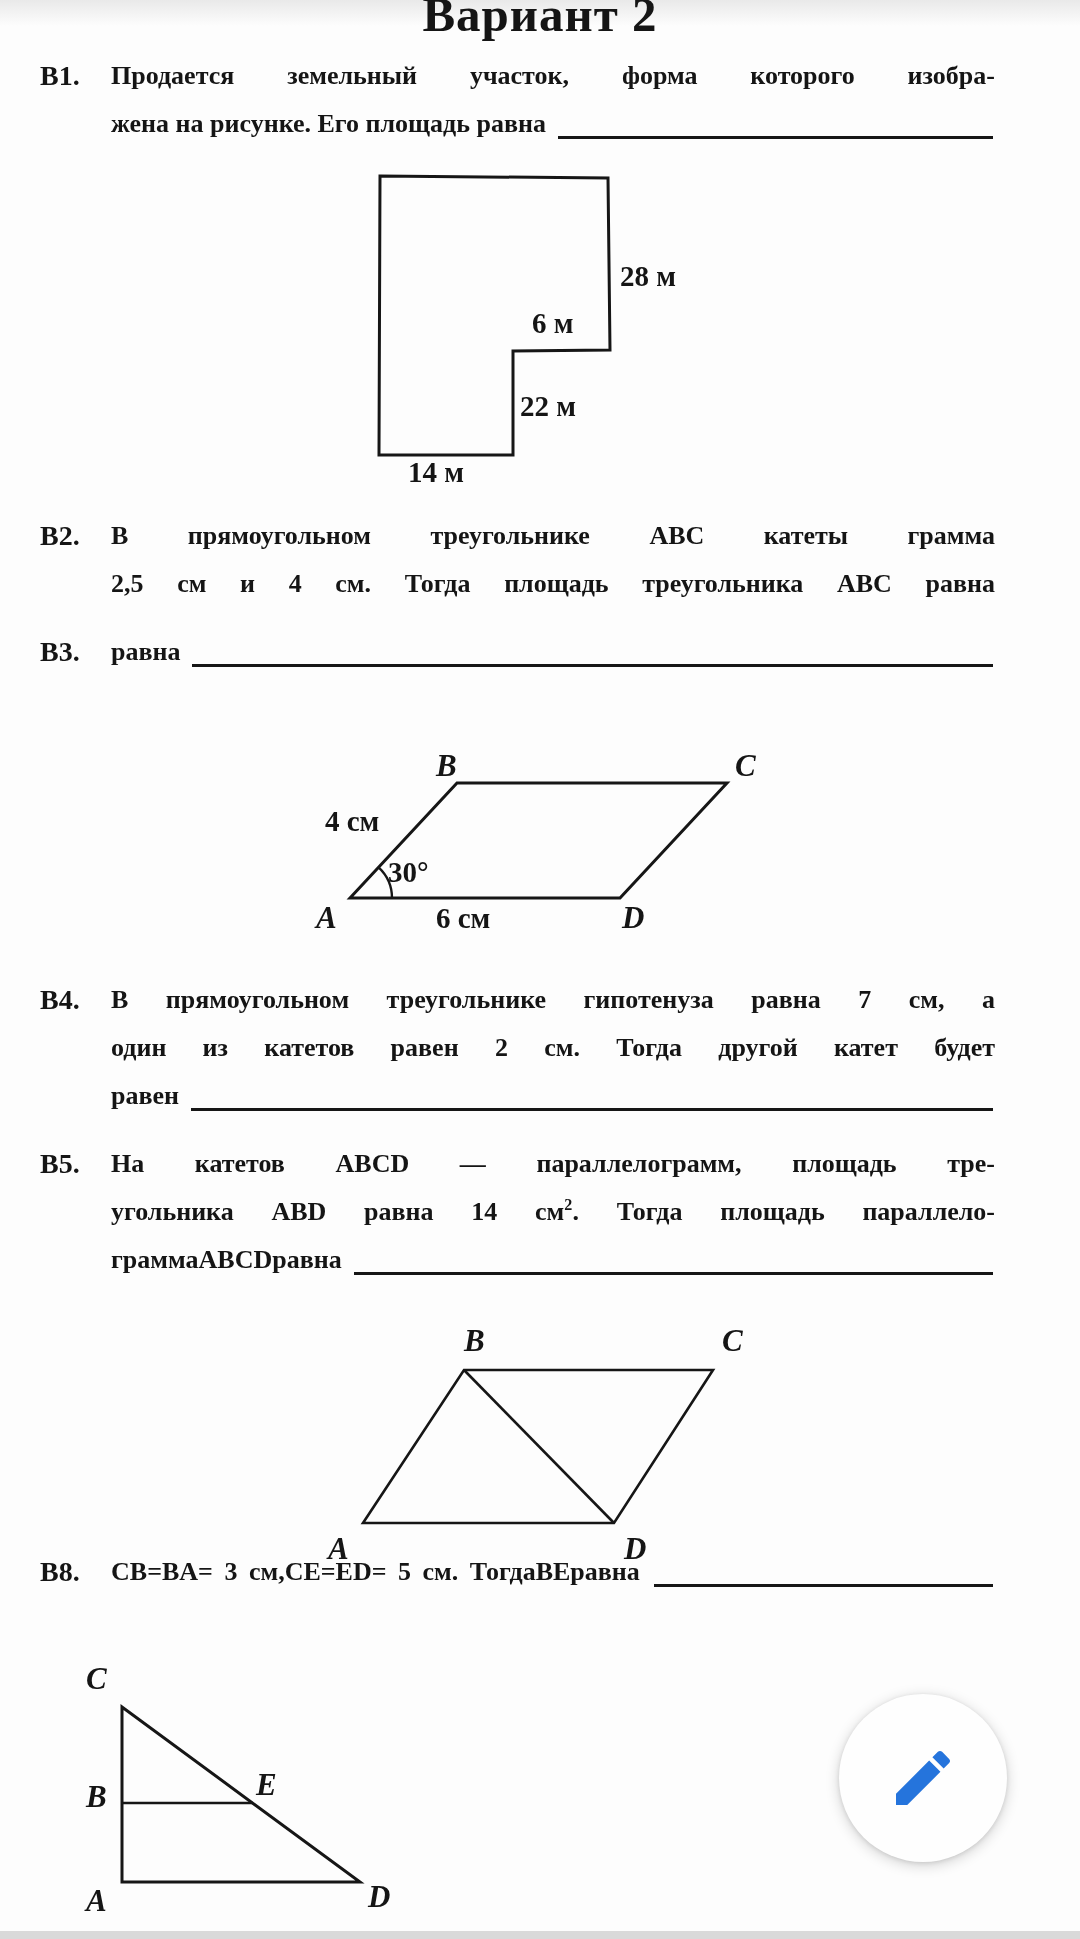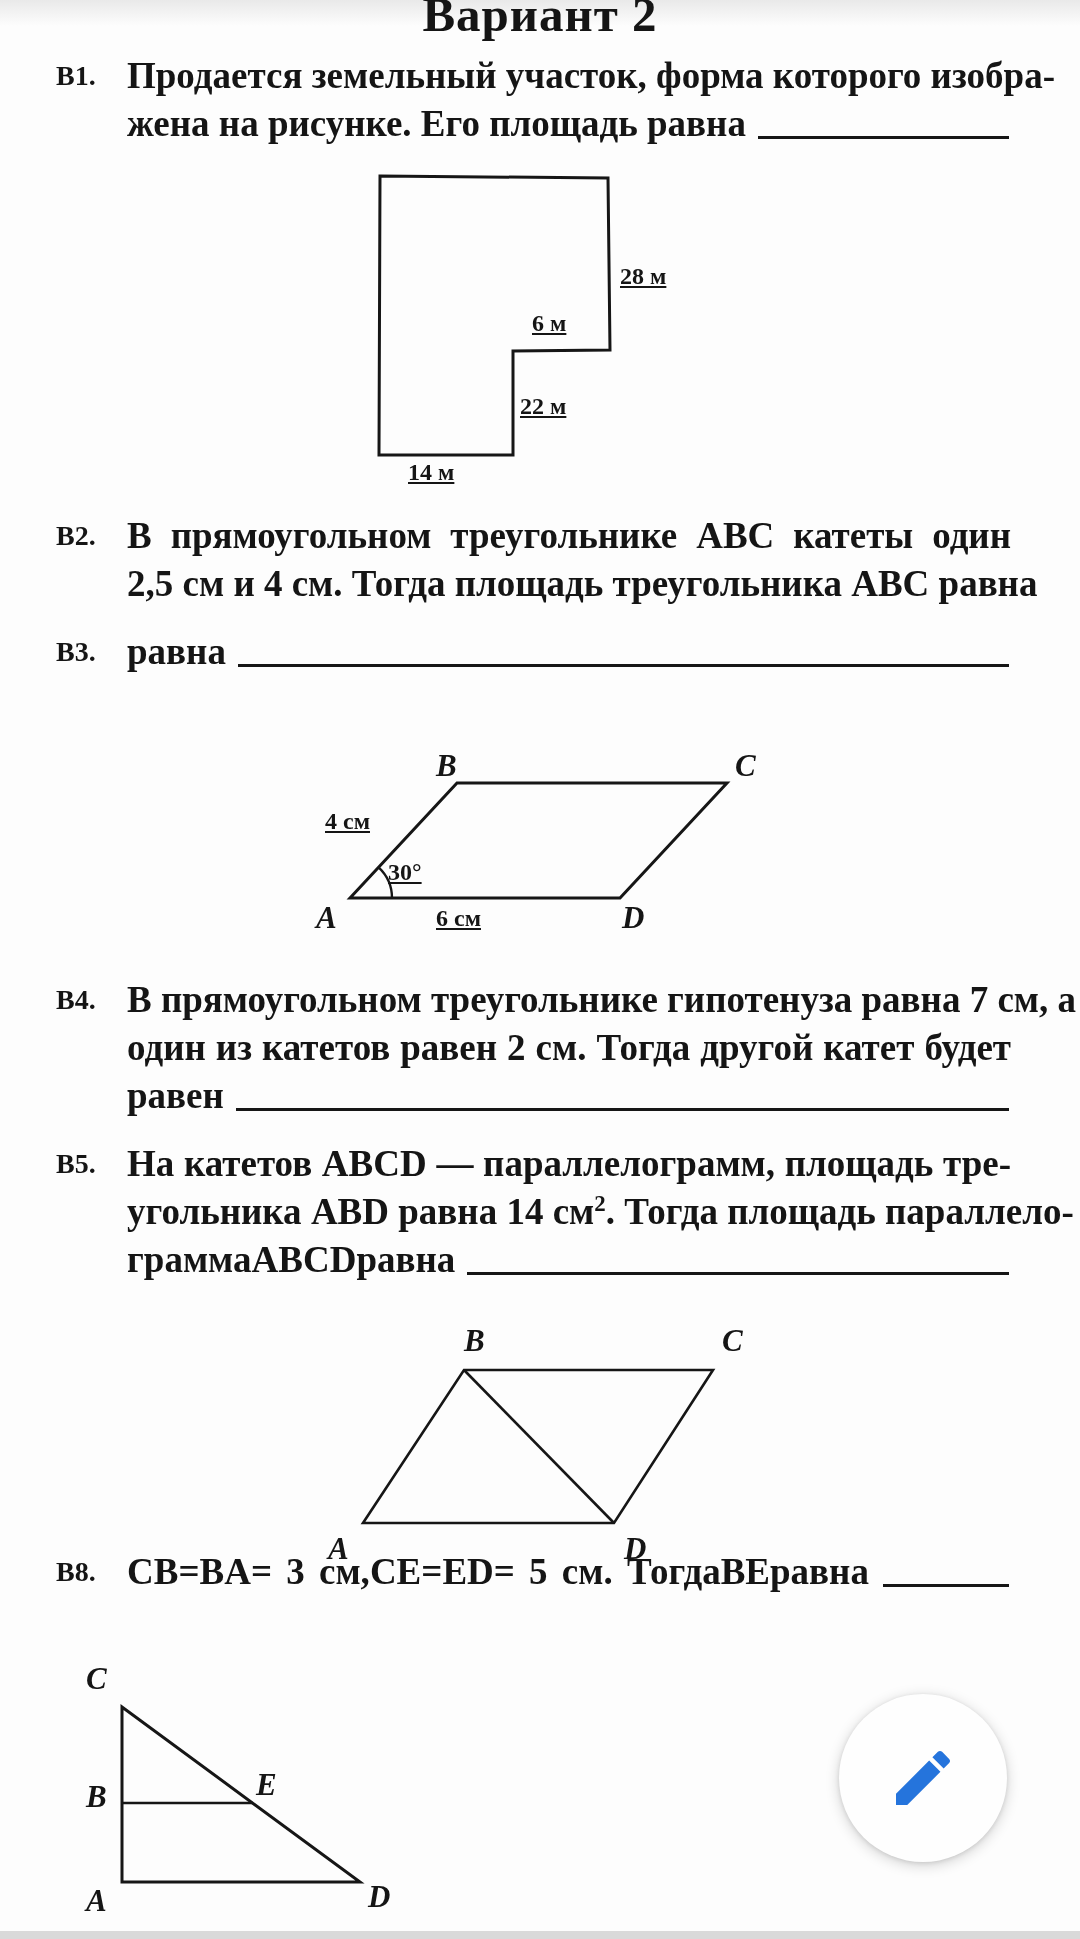--- a/index.html
+++ b/index.html
@@ -2,34 +2,34 @@
 <html><head>
 <meta charset="utf-8">
 <style>
   html,body{margin:0;padding:0;background:#ffffff;}
   .page{position:relative;width:1080px;height:1939px;background:#fdfdfd;overflow:hidden;
         font-family:"Liberation Serif","DejaVu Serif",serif;color:#151515;}
   .top-gradient{position:absolute;left:0;top:0;width:1080px;height:26px;
         background:linear-gradient(#e9e9e9,rgba(255,255,255,0));}
   .title{position:absolute;left:0;right:0;top:-14px;margin:0;text-align:center;
         font-size:49px;font-weight:700;letter-spacing:1px;}
-  .problem{position:absolute;left:56px;width:955px;}
+  .problem{position:absolute;left:40px;width:955px;}
   .pnum{position:absolute;left:0;top:0;font-size:28px;font-weight:700;line-height:48px;}
-  .ptext{margin-left:71px;font-size:37px;font-weight:600;line-height:48px;}
+  .ptext{margin-left:71px;font-size:26px;font-weight:600;line-height:48px;}
   .line{height:48px;white-space:nowrap;}
   .just{text-align:justify;text-align-last:justify;}
   .flexline{display:flex;align-items:flex-end;}
   .blank{flex:1;border-bottom:3px solid #161616;margin:0 2px 9px 12px;}
   .blank.short{margin-left:14px;}
   .it{}
   .sup{font-size:0.62em;vertical-align:super;line-height:0;}
   .wide{word-spacing:5px;}
   svg.fig{position:absolute;overflow:visible;}
   .vlabel{position:absolute;font-size:31px;font-style:italic;font-weight:600;line-height:34px;}
-  .dlabel{position:absolute;font-size:24px;font-weight:700;line-height:34px;text-decoration:underline;}
+  .dlabel{position:absolute;font-size:29px;font-weight:700;line-height:34px;}
   .fab{position:absolute;left:839px;top:1694px;width:168px;height:168px;border-radius:50%;
        background:#fefefe;border:none;cursor:pointer;
        box-shadow:0 3px 14px rgba(0,0,0,0.18),0 1px 4px rgba(0,0,0,0.10);
        display:flex;align-items:center;justify-content:center;}
   .bottom-bar{position:absolute;left:0;top:1931px;width:1080px;height:8px;background:#d9d9d9;}
 </style>
 </head>
 <body>
 
 <div class="page">
@@ -53,21 +53,21 @@
     <polygon points="20,13 248,15 250,187 153,188 153,292 19,292" fill="none" stroke="#161616" stroke-width="3"></polygon>
   </svg>
   <div class="dlabel" style="left:620px;top:259px">28 м</div>
   <div class="dlabel" style="left:532px;top:306px">6 м</div>
   <div class="dlabel" style="left:520px;top:389px">22 м</div>
   <div class="dlabel" style="left:408px;top:455px">14 м</div>
 
   <section class="problem" style="top:512px">
     <div class="pnum">В2.</div>
     <div class="ptext">
-      <div class="line just"><span>В прямоугольном треугольнике </span><span class="it">ABC</span><span> катеты один</span></div>
+      <div class="line just"><span>В прямоугольном треугольнике </span><span class="it">ABC</span><span> катеты грамма</span></div>
       <div class="line just"><span>2,5 см и 4 см. Тогда площадь треугольника </span><span class="it">ABC</span><span> равна</span></div>
     </div>
   </section>
 
   <section class="problem" style="top:628px">
     <div class="pnum">В3.</div>
     <div class="ptext">
       <div class="line flexline">
         <span>равна</span>
         <span class="blank"></span>

